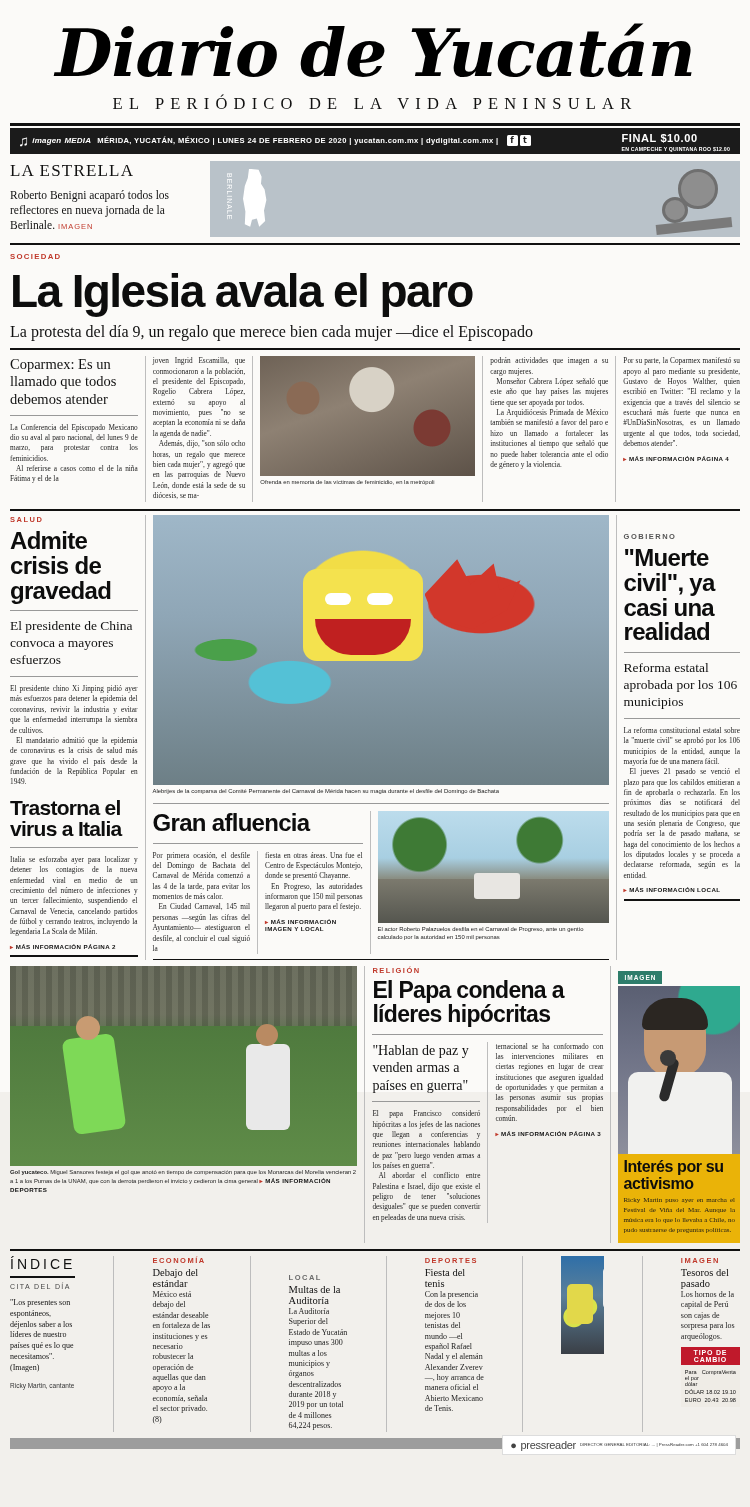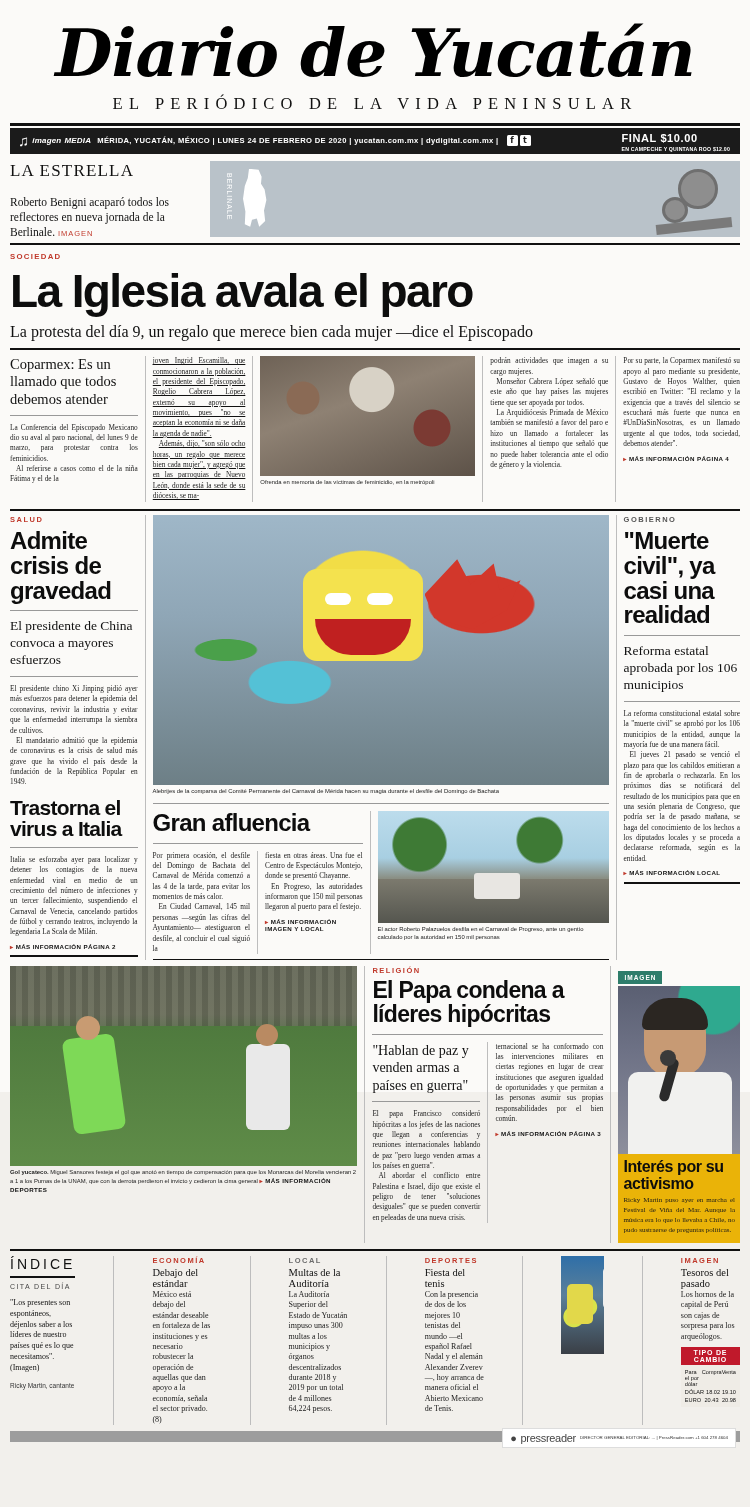--- a/index.html
+++ b/index.html
@@ -54,21 +54,21 @@
   .infobar .price { margin-left:auto; text-align:left; padding-right:2px; }
   .price-main { font-size:11px; font-weight:700; letter-spacing:0.6px; line-height:1; }
   .price-sub { font-size:5.2px; font-weight:700; letter-spacing:0.2px; line-height:1.5; }
 
   
   .estrella { display:flex; gap:0; margin-top:7px; height:76px; }
   .estrella-txt { width:200px; padding-right:8px; }
   .estrella-kicker {
     font-family:"Liberation Serif", serif; font-size:17px; letter-spacing:1.2px; color:#111;
   }
-  .estrella-body { font-size:11.5px; line-height:1.32; margin-top:14px; color:#111; }
+  .estrella-body { font-size:11.5px; line-height:1.32; margin-top:7px; color:#111; }
   .estrella-body .tag { color:#c0392b; font-family:"Liberation Sans", sans-serif;
     font-size:7.5px; letter-spacing:1px; }
   .estrella-img { flex:1; position:relative; overflow:hidden;
     background:linear-gradient(150deg,#e8734a 0%,#e2673c 45%,#d9572c 100%); }
   .berlin-bear {
     position:absolute; left:30px; top:8px; width:30px; height:58px;
     background:#fff;
     clip-path:polygon(30% 0%,62% 2%,72% 14%,70% 26%,82% 36%,88% 54%,80% 72%,84% 90%,64% 100%,56% 86%,40% 88%,34% 100%,16% 96%,18% 74%,10% 52%,16% 30%,26% 16%);
   }
   .bear-text { position:absolute; left:16px; top:12px; color:#fff; font-size:7px;
@@ -97,30 +97,30 @@
   .col-head-sans.sm { font-size:21px; }
   .subdeck { font-family:"Liberation Serif", serif; font-size:13.5px; line-height:1.25; margin-top:5px; }
   .body-txt { font-size:7.3px; line-height:1.42; text-align:justify; color:#1a1a1a; }
   .body-txt p { margin:0 0 0 0; text-indent:6px; }
   .body-txt p.first { text-indent:0; }
   .more { font-family:"Liberation Sans", sans-serif; font-size:6.2px; font-weight:700;
     letter-spacing:0.4px; color:#111; margin-top:5px; }
   .more .dot { color:#c0392b; }
   .sec-kicker { font-family:"Liberation Sans", sans-serif; font-size:7.5px; letter-spacing:1.5px;
     color:#c0392b; font-weight:700; }
-  .sec-kicker.gray { color:#555; }
+  .sec-kicker.gray { color:#555;margin-top:17px; }
 
   
   .ph { position:relative; overflow:hidden; background:#b9c2c9; }
   .cap { font-family:"Liberation Sans", sans-serif; font-size:5.9px; color:#222; margin-top:3px; line-height:1.3; }
 
   
   .band1 { display:flex; margin-top:6px; height:146px; }
   .c1 { width:138px; }
-  .c2 { width:100px;text-decoration:underline; }
+  .c2 { width:100px; }
   .c3 { width:348px; }
   .c4 { width:126px; }
 
   .band2 { display:flex; margin-top:4px; }
   .left-col { width:138px; }
   .mid-col { width:456px; }
   .right-col { width:126px; }
 
   .photo-main { height:270px; }
 

